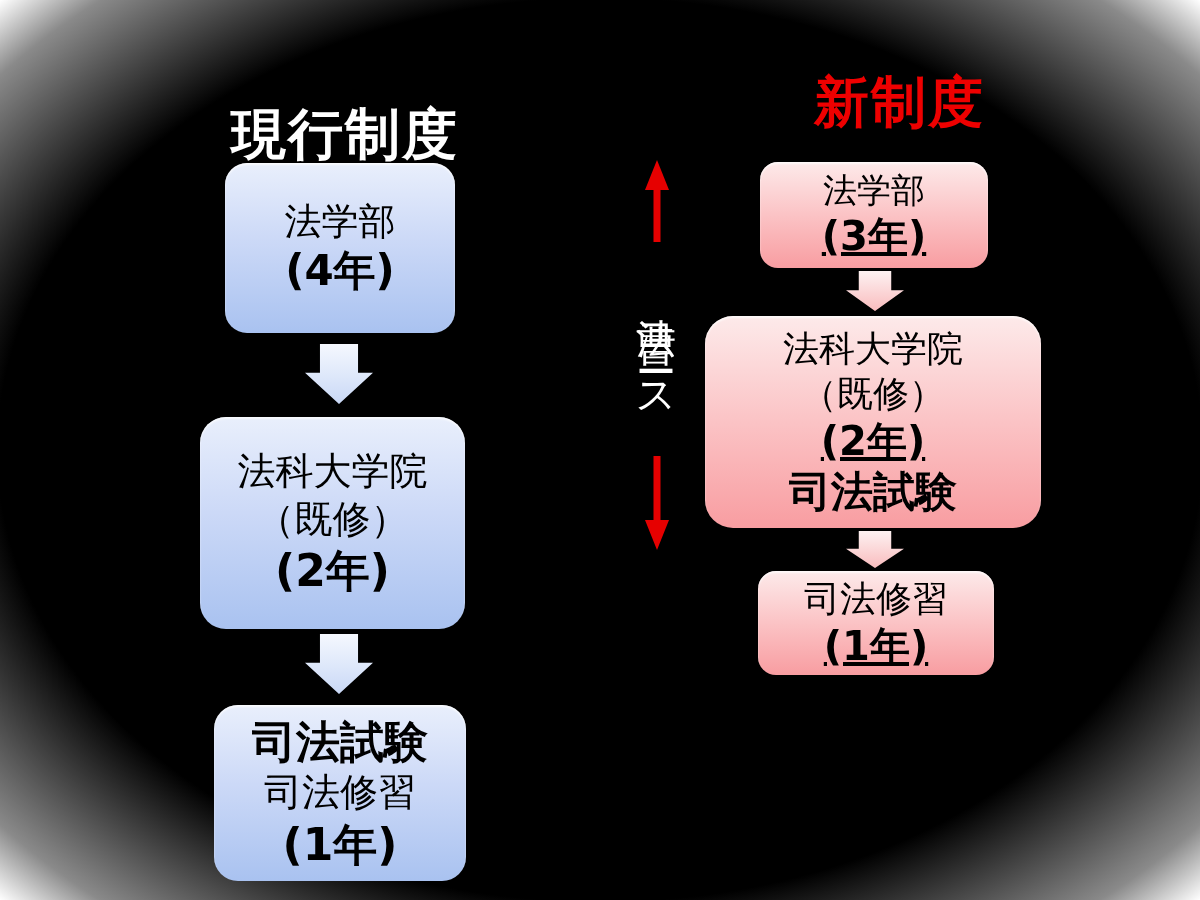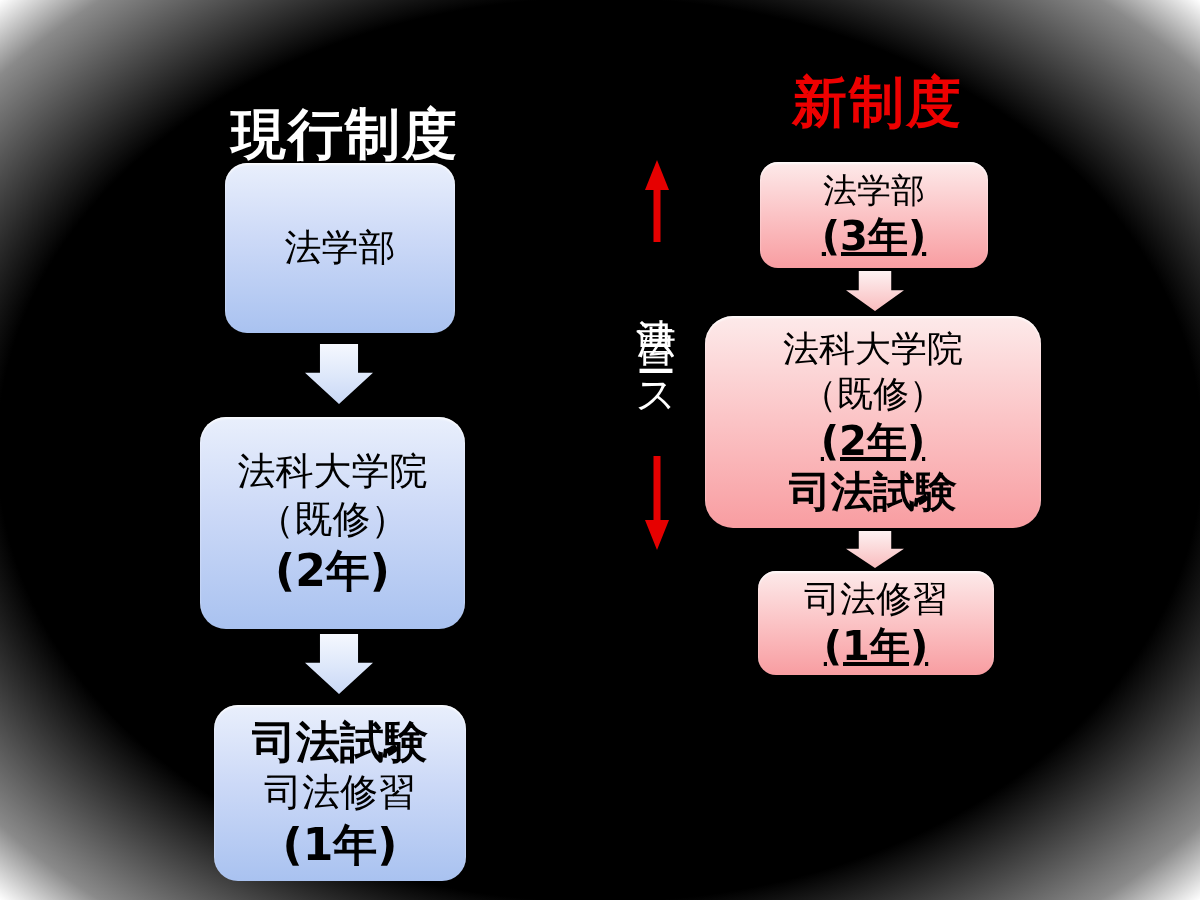--- a/index.html
+++ b/index.html
@@ -21,21 +21,21 @@
   .title {
     position: absolute;
     font-size: 55px;
     font-weight: 800;
     text-align: center;
     letter-spacing: 2px;
     font-family: "DejaVu Sans", sans-serif;
     white-space: nowrap;
   }
   .title-current { left: 210px; top: 66px; width: 270px; color: #ffffff; margin-top: 32px; }
-  .title-new     { left: 770px; top: 66px; width: 215px; color: #ee0000; }
+  .title-new     { left: 770px; top: 66px; width: 215px; color: #ee0000; text-align: right; }
 
   .box {
     position: absolute;
     display: flex;
     flex-direction: column;
     align-items: center;
     justify-content: center;
     text-align: center;
     color: #000;
     box-shadow: inset 0 2px 2px rgba(255,255,255,0.7);
@@ -104,20 +104,21 @@
 </head>
 <body>
 
 <div class="slide">
 
   <div class="title title-current">現行制度</div>
   <div class="title title-new">新制度</div>
 
   <div class="box box-blue" id="cur-box-1">
     <div class="ln ln-serif fs-37">法学部</div>
+    <div class="ln ln-bold fs-42">(4年)</div>
   </div>
 
   <div class="block-arrow arrow-blue" id="cur-arrow-1"></div>
 
   <div class="box box-blue" id="cur-box-2">
     <div class="ln ln-serif fs-38">法科大学院</div>
     <div class="ln ln-serif fs-38">（既修）</div>
     <div class="ln ln-bold fs-44">(2年)</div>
   </div>
 

